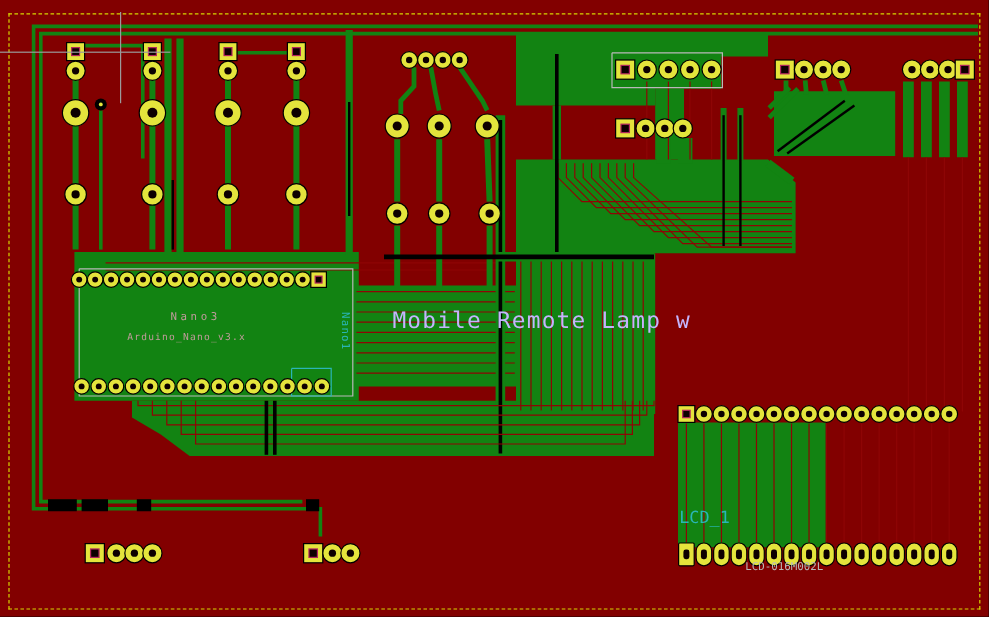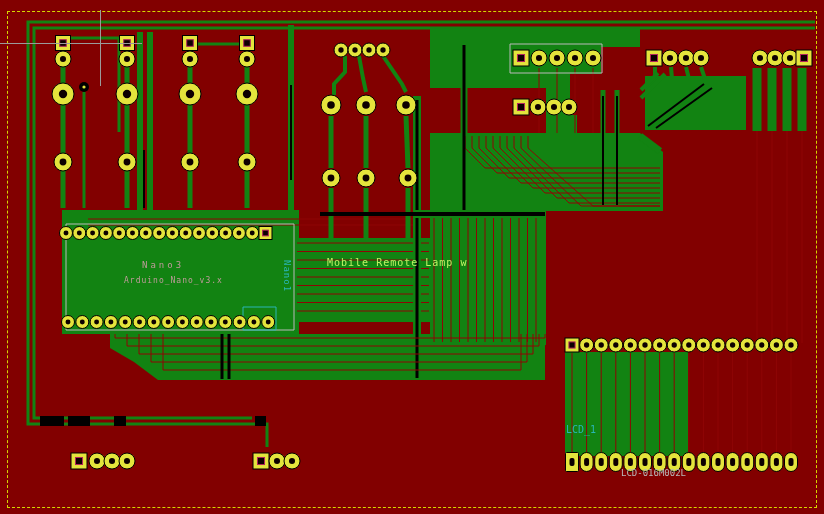--- a/index.html
+++ b/index.html
@@ -371,21 +371,21 @@
       <circle cx="277" cy="461" r="8" fill="#e4e43c" stroke="#000"></circle>
       <circle cx="277" cy="461" r="3.04" fill="#0d0000"></circle>
       <circle cx="292" cy="461" r="8" fill="#e4e43c" stroke="#000"></circle>
       <circle cx="292" cy="461" r="3.04" fill="#0d0000"></circle>
       <circle cx="84" cy="87" r="5" fill="#000"></circle>
       <circle cx="84" cy="87" r="1.6" fill="#e4e43c"></circle>
     </svg>
   <div class="page-border"></div>
   <div id="labels-layer">
       <div class="pcb-label" style="left: 142px; top: 261px; font-size: 9px; letter-spacing: 3px; color: rgb(192, 155, 155);">Nano3</div>
-      <div class="pcb-label" style="left: 124px; top: 277px; font-size: 8px; letter-spacing: 1px; color: rgb(192, 155, 155);">Arduino_Nano_v3.x</div>
+      <div class="pcb-label" style="left: 106px; top: 277px; font-size: 8px; letter-spacing: 1px; color: rgb(192, 155, 155);">Arduino_Nano_v3.x</div>
       <div class="pcb-label vert" style="left: 282px; top: 260px; font-size: 9px; letter-spacing: 1px; color: rgb(42, 181, 181);">Nano1</div>
-      <div class="pcb-label" style="left: 327px; top: 258px; font-size: 10px; letter-spacing: 1px; color: #bef264;">Mobile Remote Lamp w</div>
-      <div class="pcb-label" style="left: 566px; top: 425px; font-size: 10px; letter-spacing: 0px; color: rgb(42, 181, 181);">LCD_1</div>
+      <div class="pcb-label" style="left: 327px; top: 258px; font-size: 19px; letter-spacing: 1px; color: #c4b5fd;">Mobile Remote Lamp w</div>
+      <div class="pcb-label" style="left: 566px; top: 425px; font-size: 14px; letter-spacing: 0px; color: rgb(42, 181, 181);">LCD_1</div>
       <div class="pcb-label" style="left: 621px; top: 425px; font-size: 9px; letter-spacing: 0px; color: rgb(185, 185, 185); margin-top: 44px;">LCD-016M002L</div>
     </div>
   <div class="ch" id="ch-h" style="left: 0px; top: 43px; width: 142px; height: 1px;"></div>
   <div class="ch" id="ch-v" style="left: 100px; top: 10px; width: 1px; height: 76px;"></div>
 </div>
 
 </body></html>

